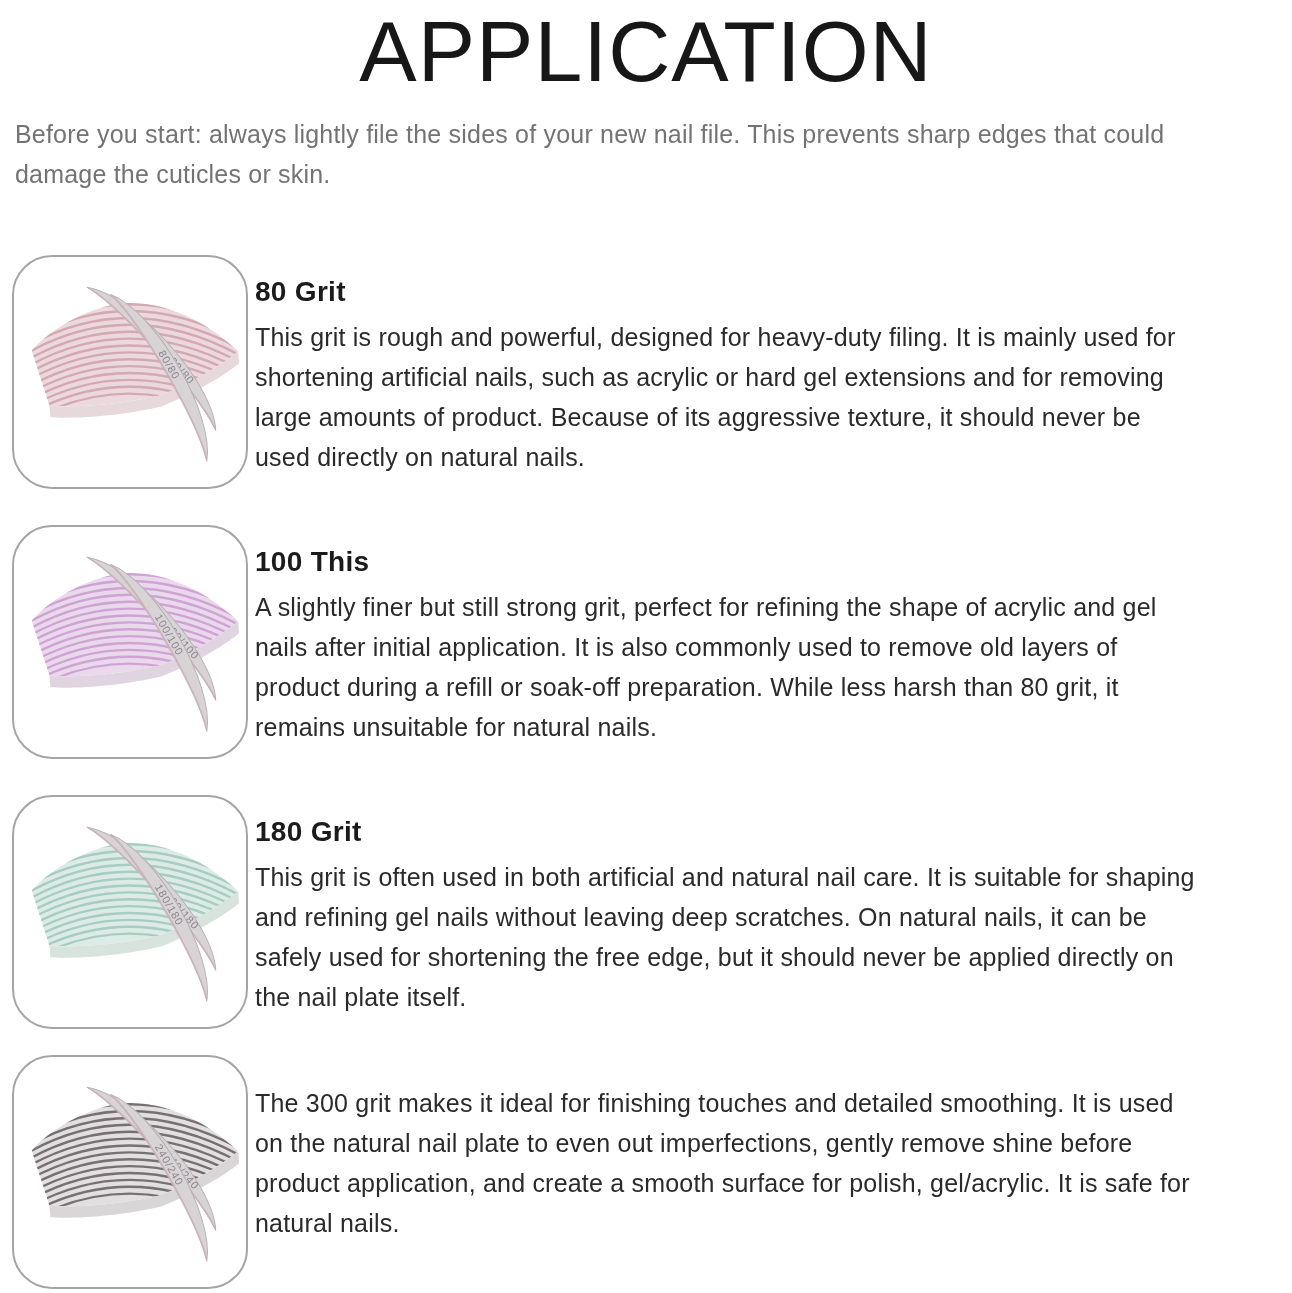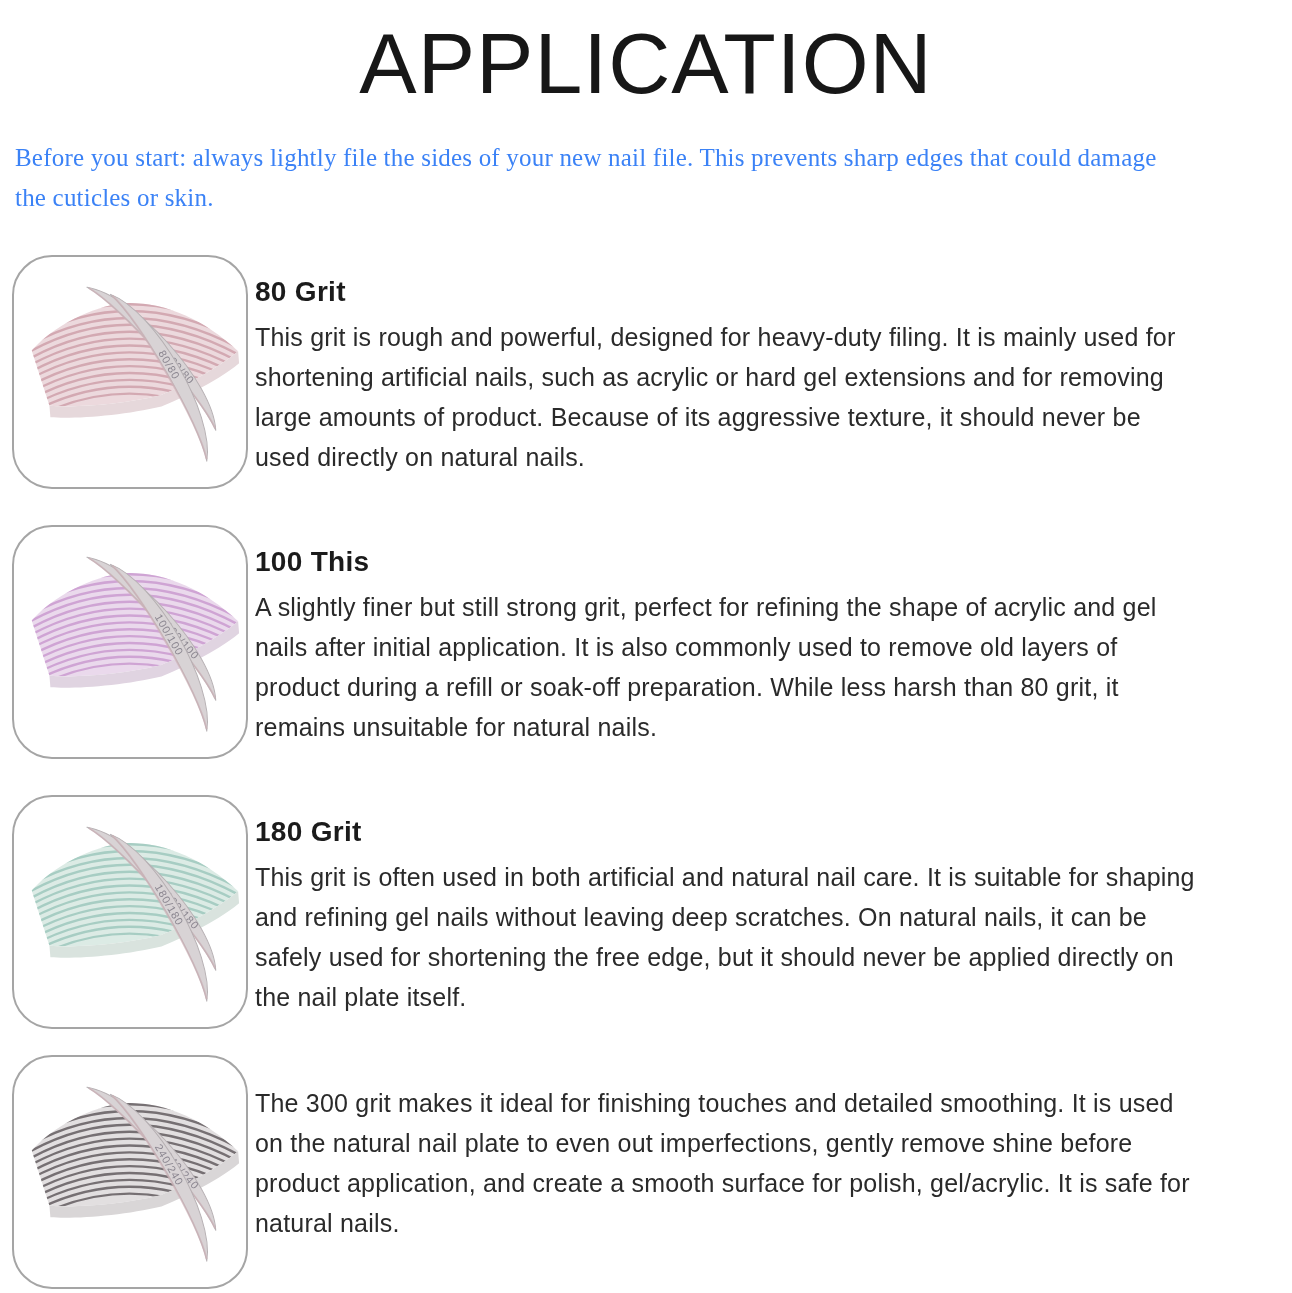--- a/index.html
+++ b/index.html
@@ -2,27 +2,27 @@
 <html><head>
 <meta charset="utf-8">
 <style>
   html,body{margin:0;padding:0}
   body{
     width:1292px;height:1293px;position:relative;overflow:hidden;
     background:#ffffff;color:#272727;
     font-family:"Liberation Sans",sans-serif;
   }
   .page-title{
-    margin:20px 0 0;text-align:center;
+    margin:8px 0 0;text-align:center;
     font-size:86px;font-weight:300;line-height:1;
     letter-spacing:1px;color:#171717;
   }
   .intro{
-    margin:32px 15px 0;max-width:1150px;
-    font-size:25px;line-height:40px;letter-spacing:.2px;color:#3b82f6;font-family:Liberation Serif, serif;
+    margin:20px 15px 0;max-width:1150px;
+    font-size:25px;line-height:40px;letter-spacing:.2px;color:#737373;
   }
   .section{position:absolute;left:12px;display:flex;align-items:flex-start}
   .s0{top:255px}.s1{top:525px}.s2{top:795px}.s3{top:1055px}
   .image-box{
     flex:none;width:232px;height:230px;background:#fff;
     border:2px solid #a5a5a5;border-radius:40px;overflow:hidden;
   }
   .image-box svg{display:block;width:100%;height:100%}
   .section-text{margin-left:7px;width:940px;padding-top:20px}
   .section-heading{

